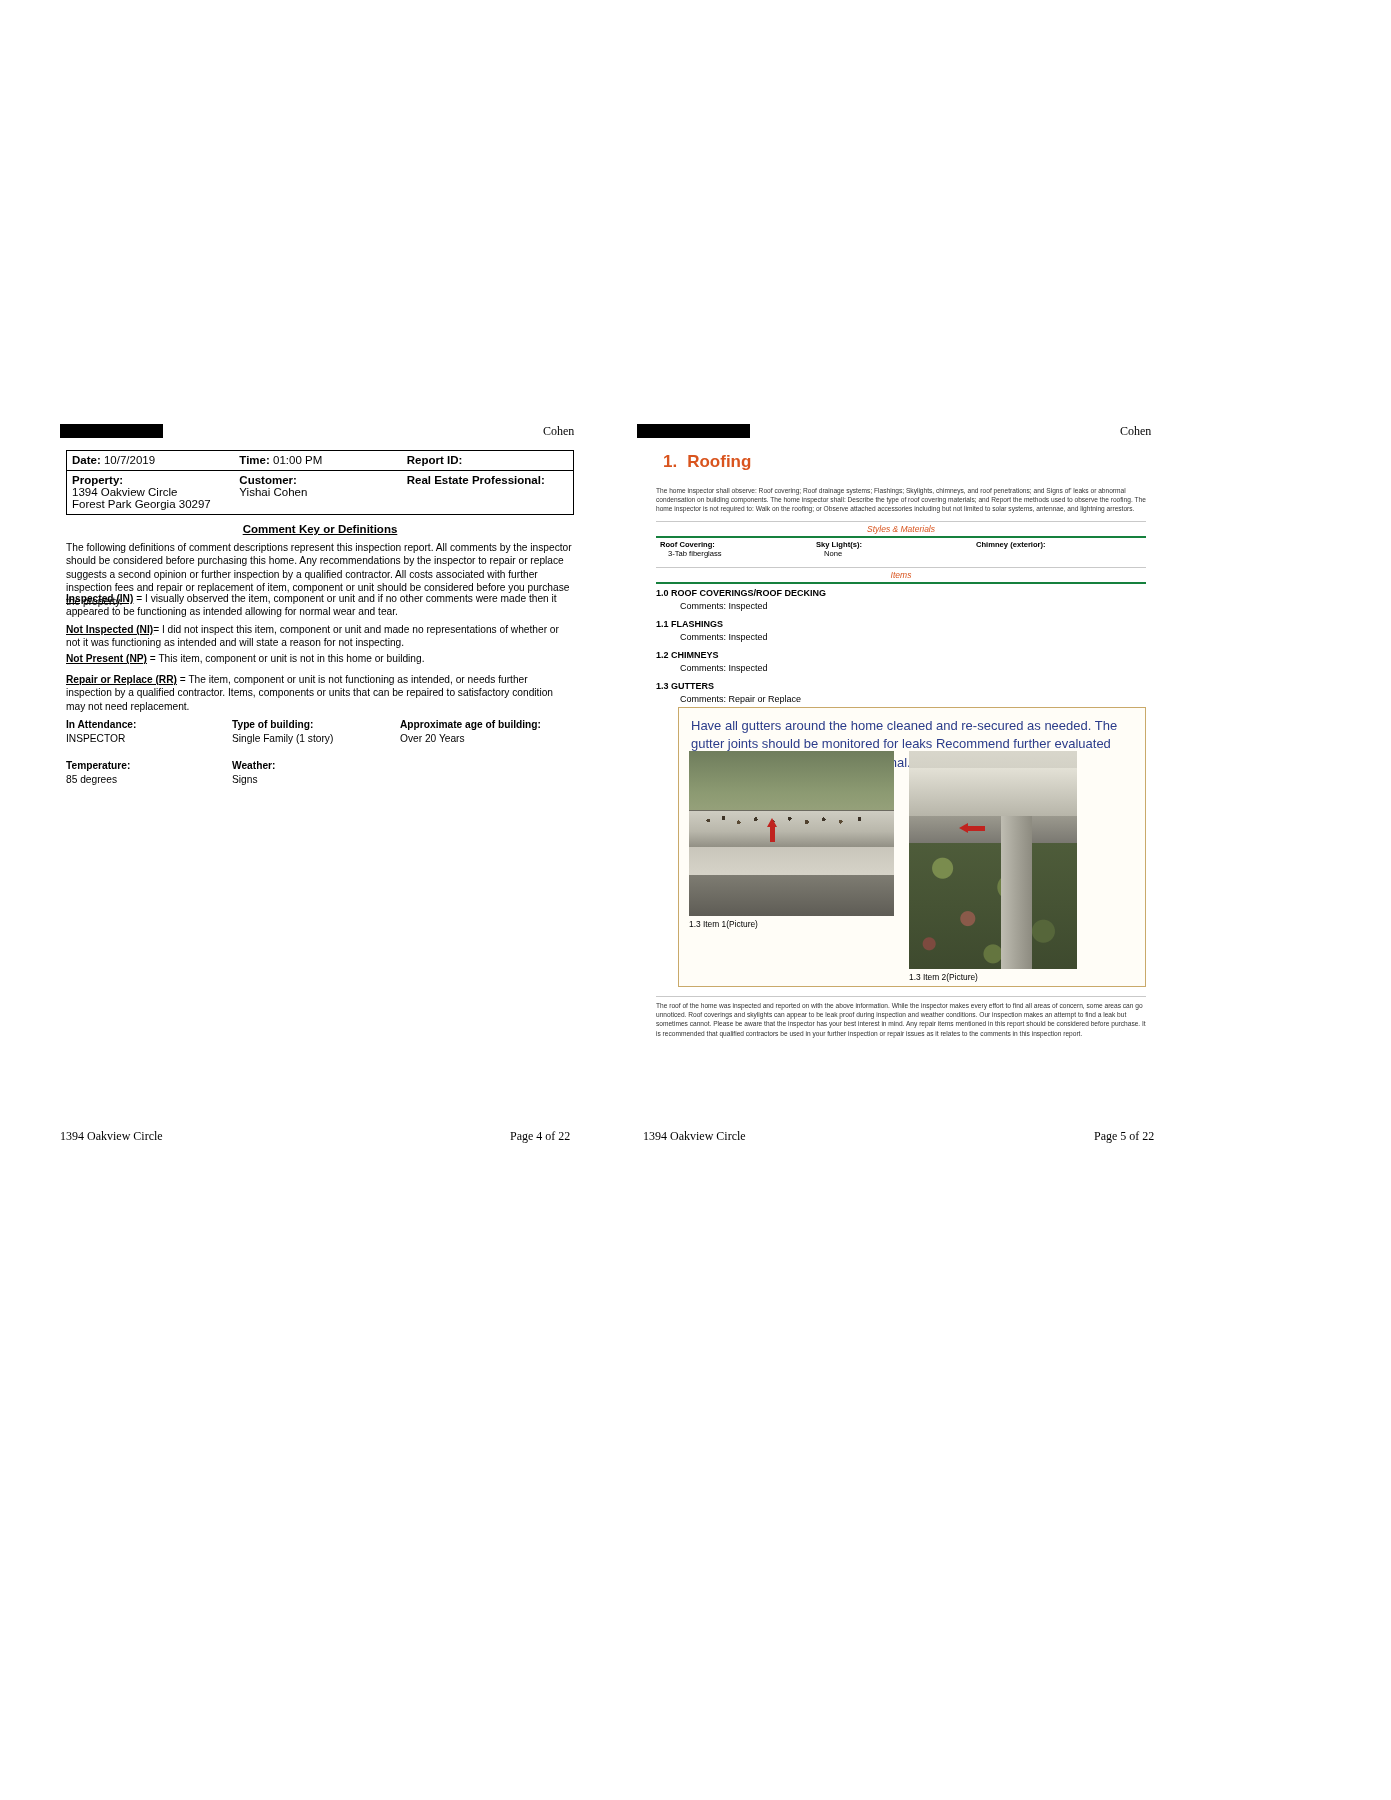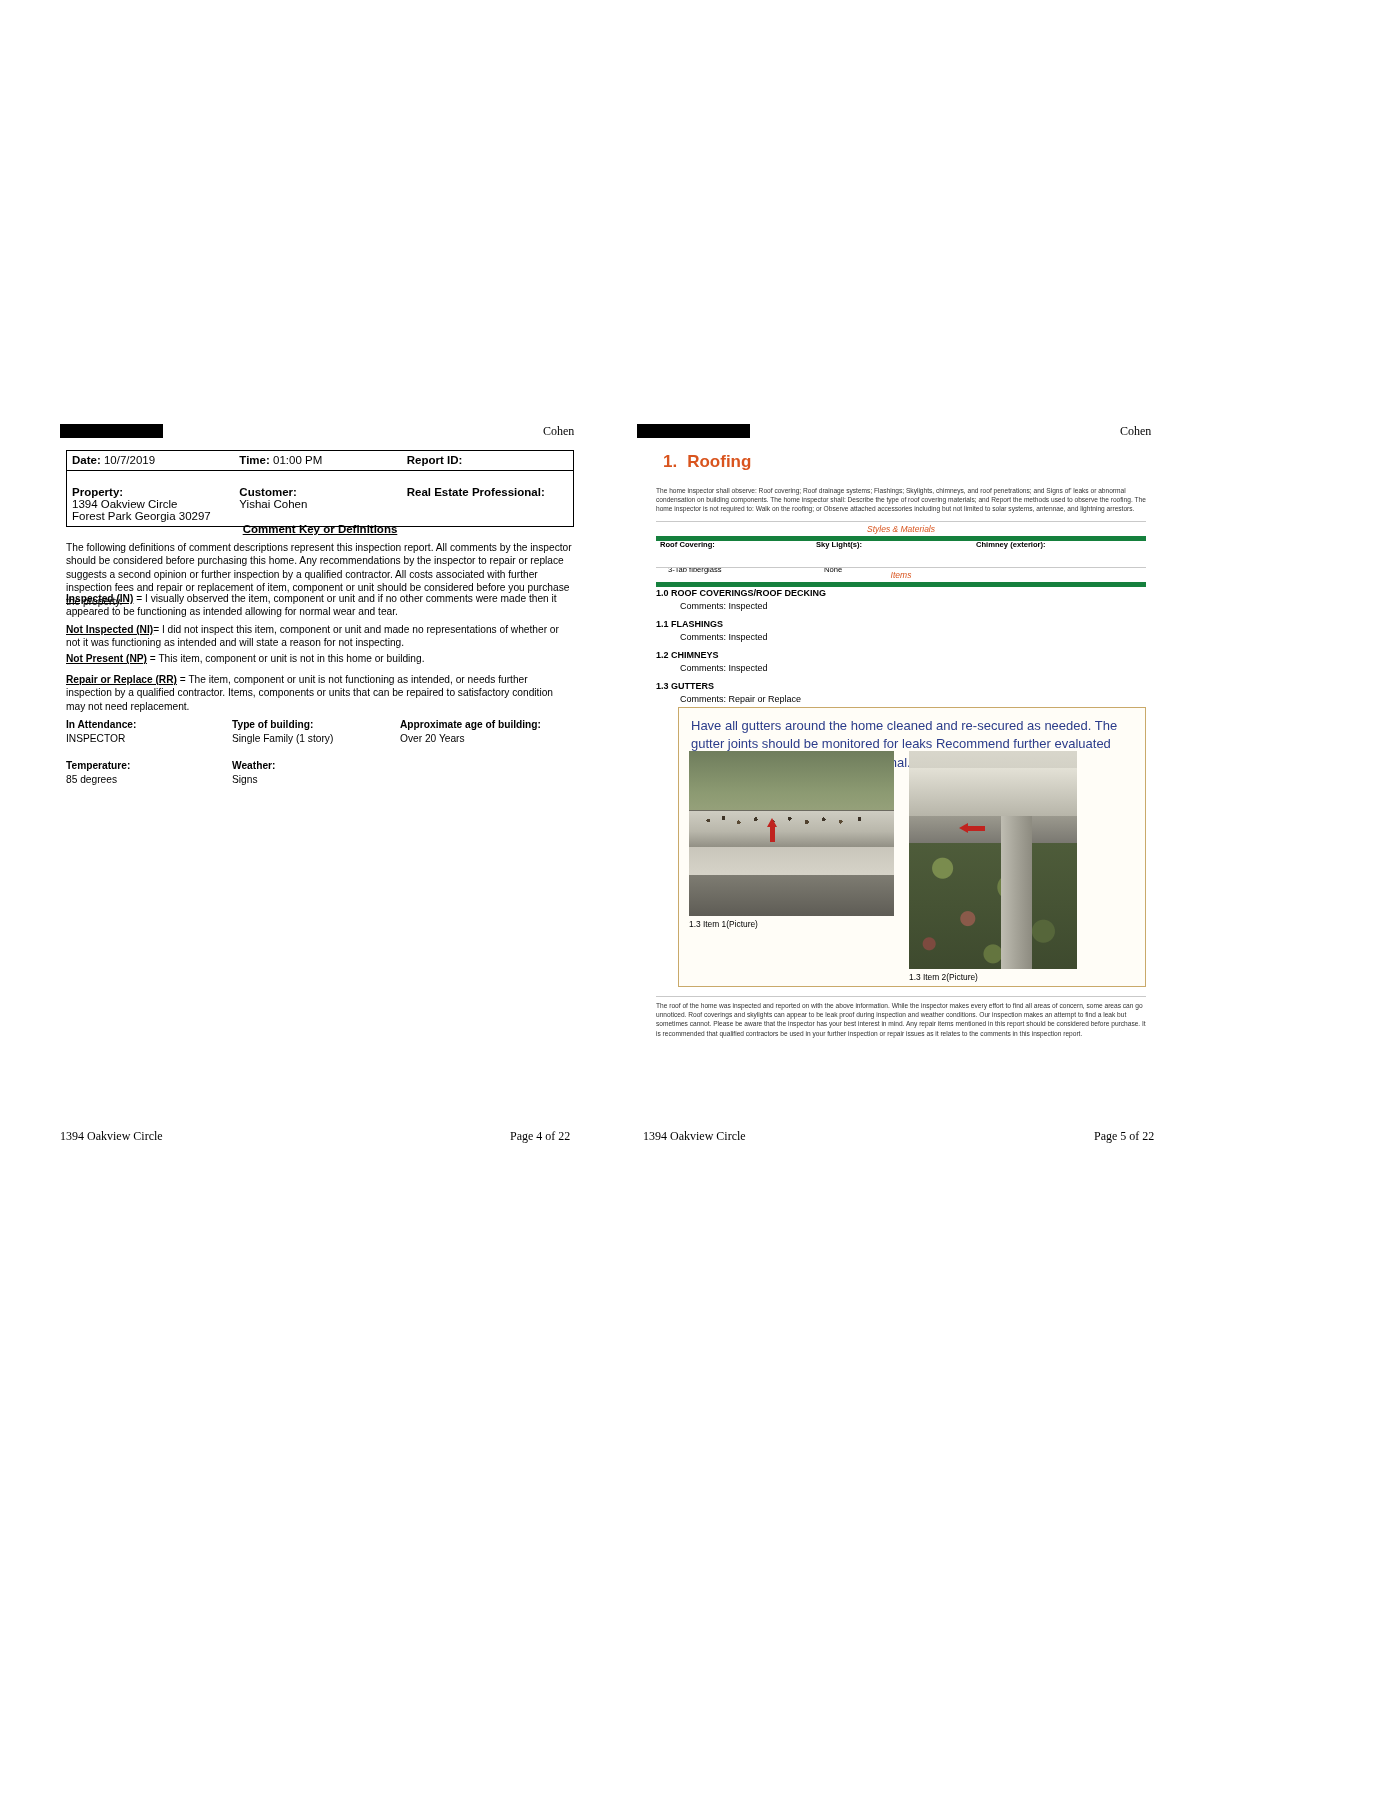--- a/index.html
+++ b/index.html
@@ -50,21 +50,21 @@
     border-bottom: 1px solid #000;
   }
   .info-row:last-child { border-bottom: none; }
   .info-cell {
     padding: 3px 5px 4px 5px;
     box-sizing: border-box;
   }
   .c1 { width: 168px; }
   .c2 { width: 168px; }
   .c3 { width: 172px; }
-  .lbl { font-weight: bold; margin-top: 12px; }
+  .lbl { font-weight: bold; }
   .val { font-weight: normal; }
   .inline-val { font-weight: normal; }
 
   .ckd-title {
     position: absolute;
     left: 66px;
     top: 523px;
     width: 508px;
     text-align: center;
     font-size: 11.5px;
@@ -122,42 +122,42 @@
     width: 490px;
     font-size: 6.6px;
     line-height: 1.38;
     color: #333;
   }
   .band {
     position: absolute;
     left: 656px;
     width: 490px;
     border-top: 1px solid #c9c9c9;
-    border-bottom: 5px solid #15803d;
+    border-bottom: 2px solid #15803d;
     text-align: center;
     font-size: 8.5px;
     font-style: italic;
     color: #d9541e;
     padding: 2px 0;
   }
   .band-styles { top: 521px; }
   .band-items { top: 567px; }
 
   .sm-row {
     position: absolute;
     left: 656px;
     top: 540px;
     width: 490px;
     font-size: 7.6px;
   }
   .sm-col { position: absolute; top: 0; }
   .sm-a { left: 4px; }
   .sm-b { left: 160px; }
   .sm-c { left: 320px; }
-  .sm-lbl { font-weight: bold; display: block; margin-bottom: 16px; }
+  .sm-lbl { font-weight: bold; display: block; margin-bottom: 0; }
   .sm-val { display: block; padding-left: 8px; }
 
   .item-block { position: absolute; left: 656px; width: 490px; }
   .item-head { font-size: 9px; font-weight: bold; }
   .item-comment { font-size: 9px; padding-left: 24px; margin-top: 3px; }
 
   .ib1 { top: 588px; }
   .ib2 { top: 619px; }
   .ib3 { top: 650px; }
   .ib4 { top: 681px; }

